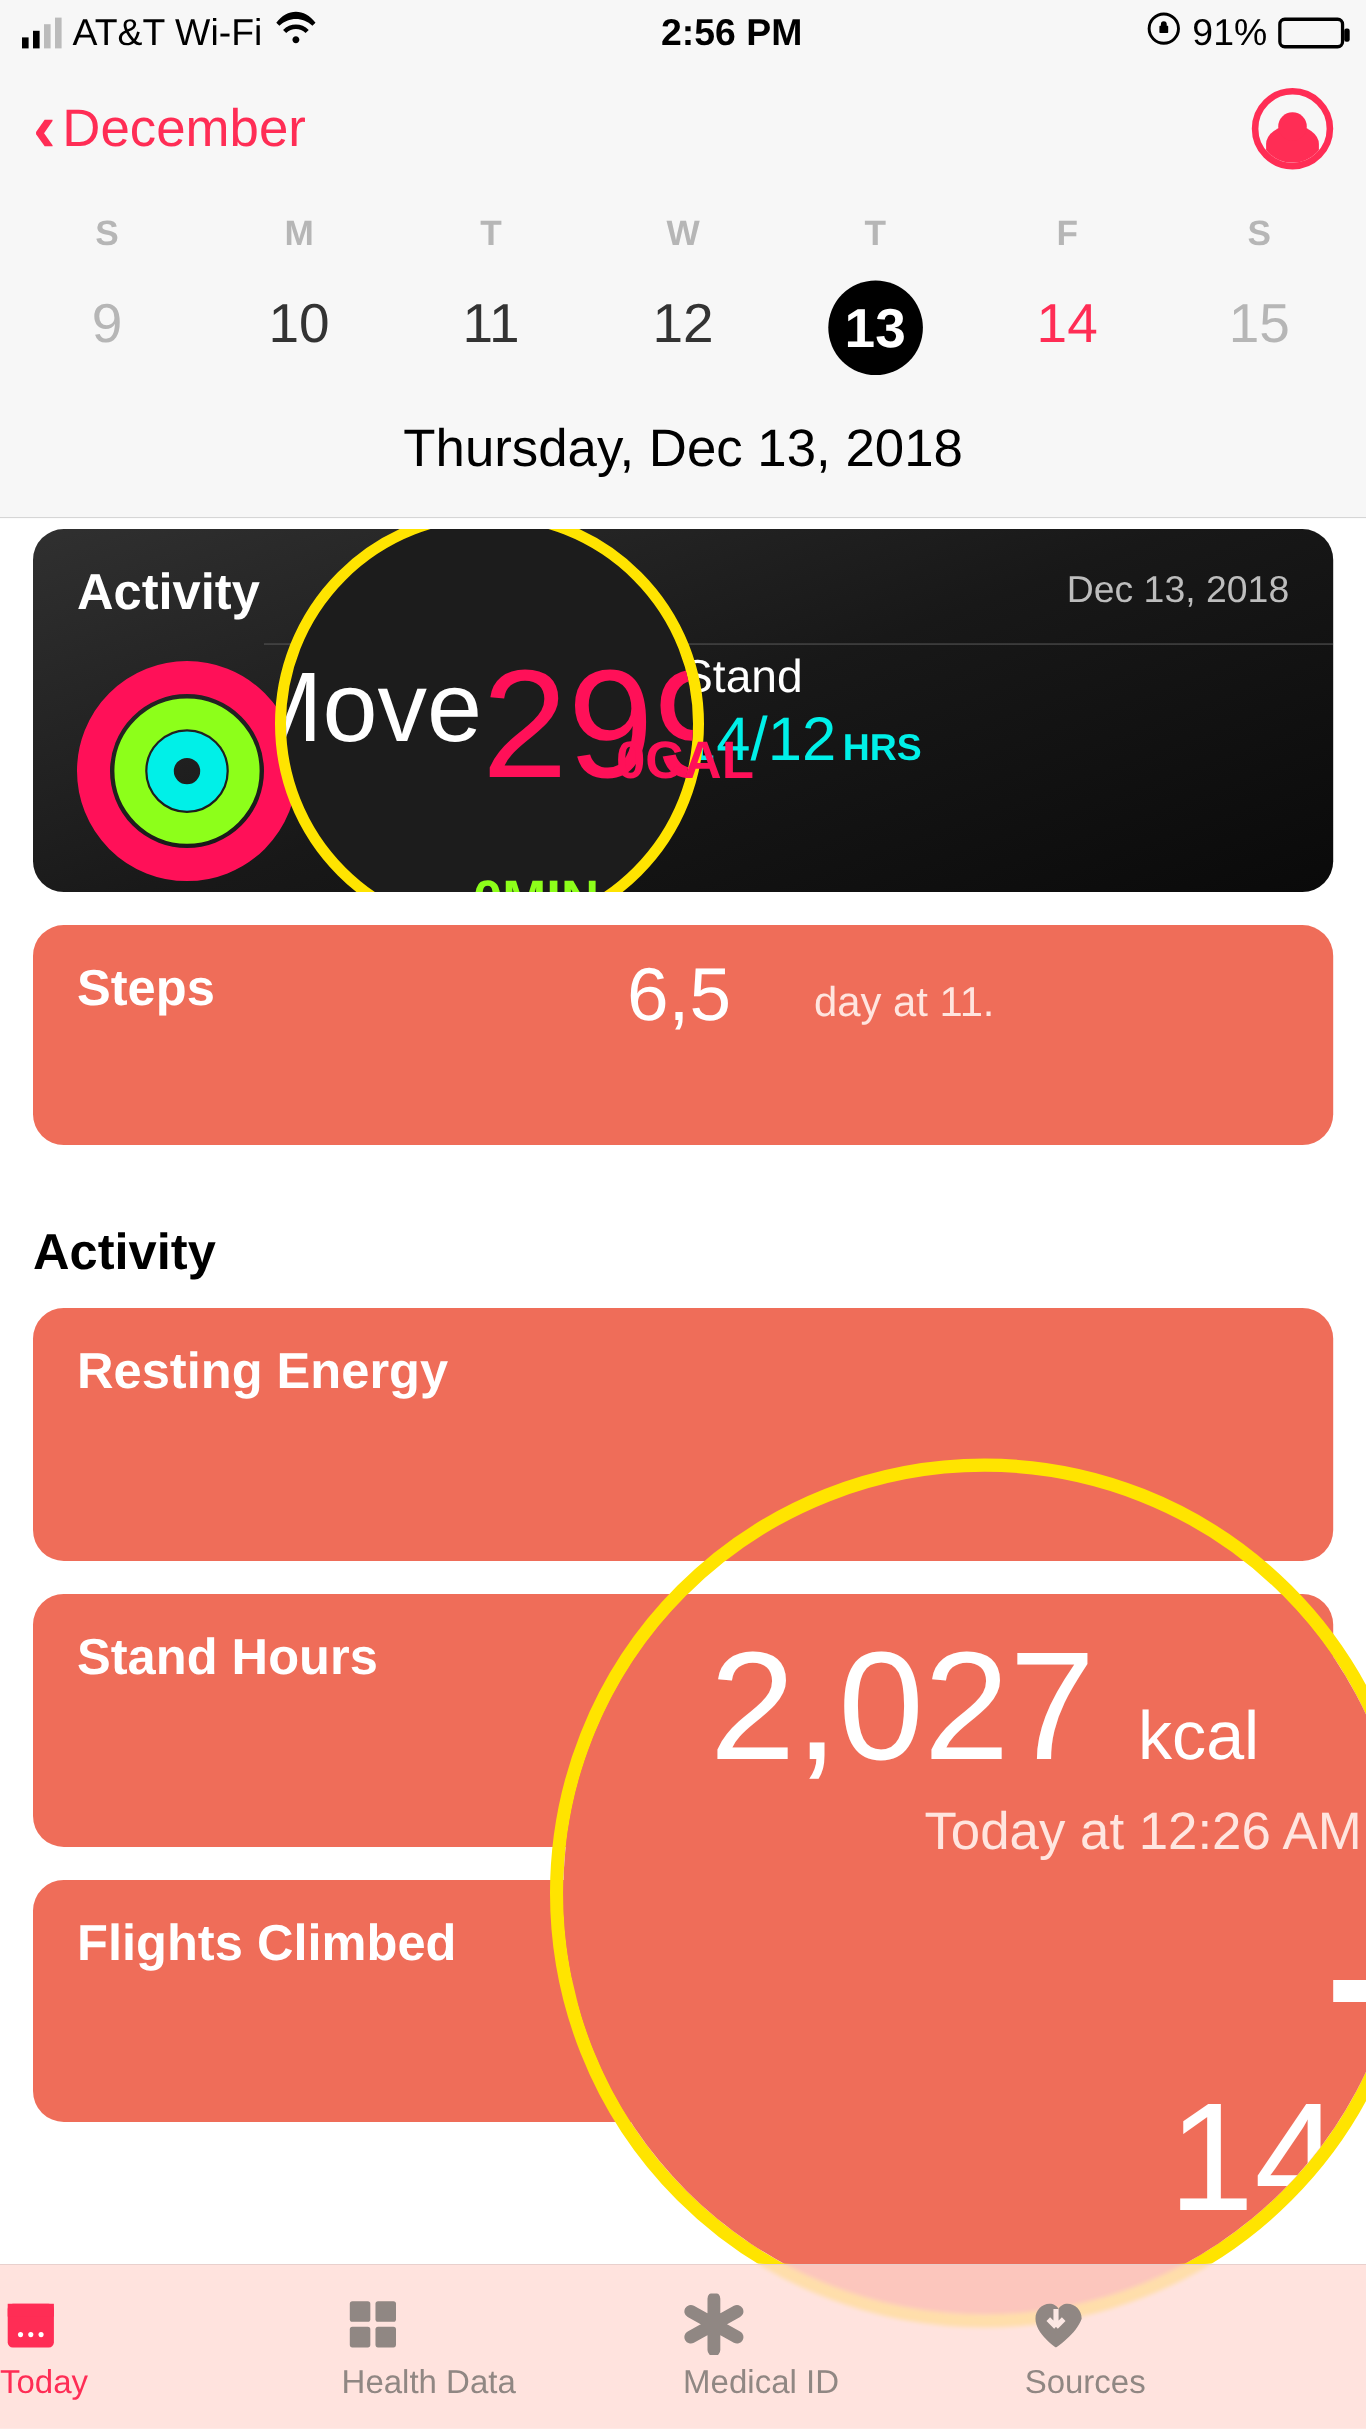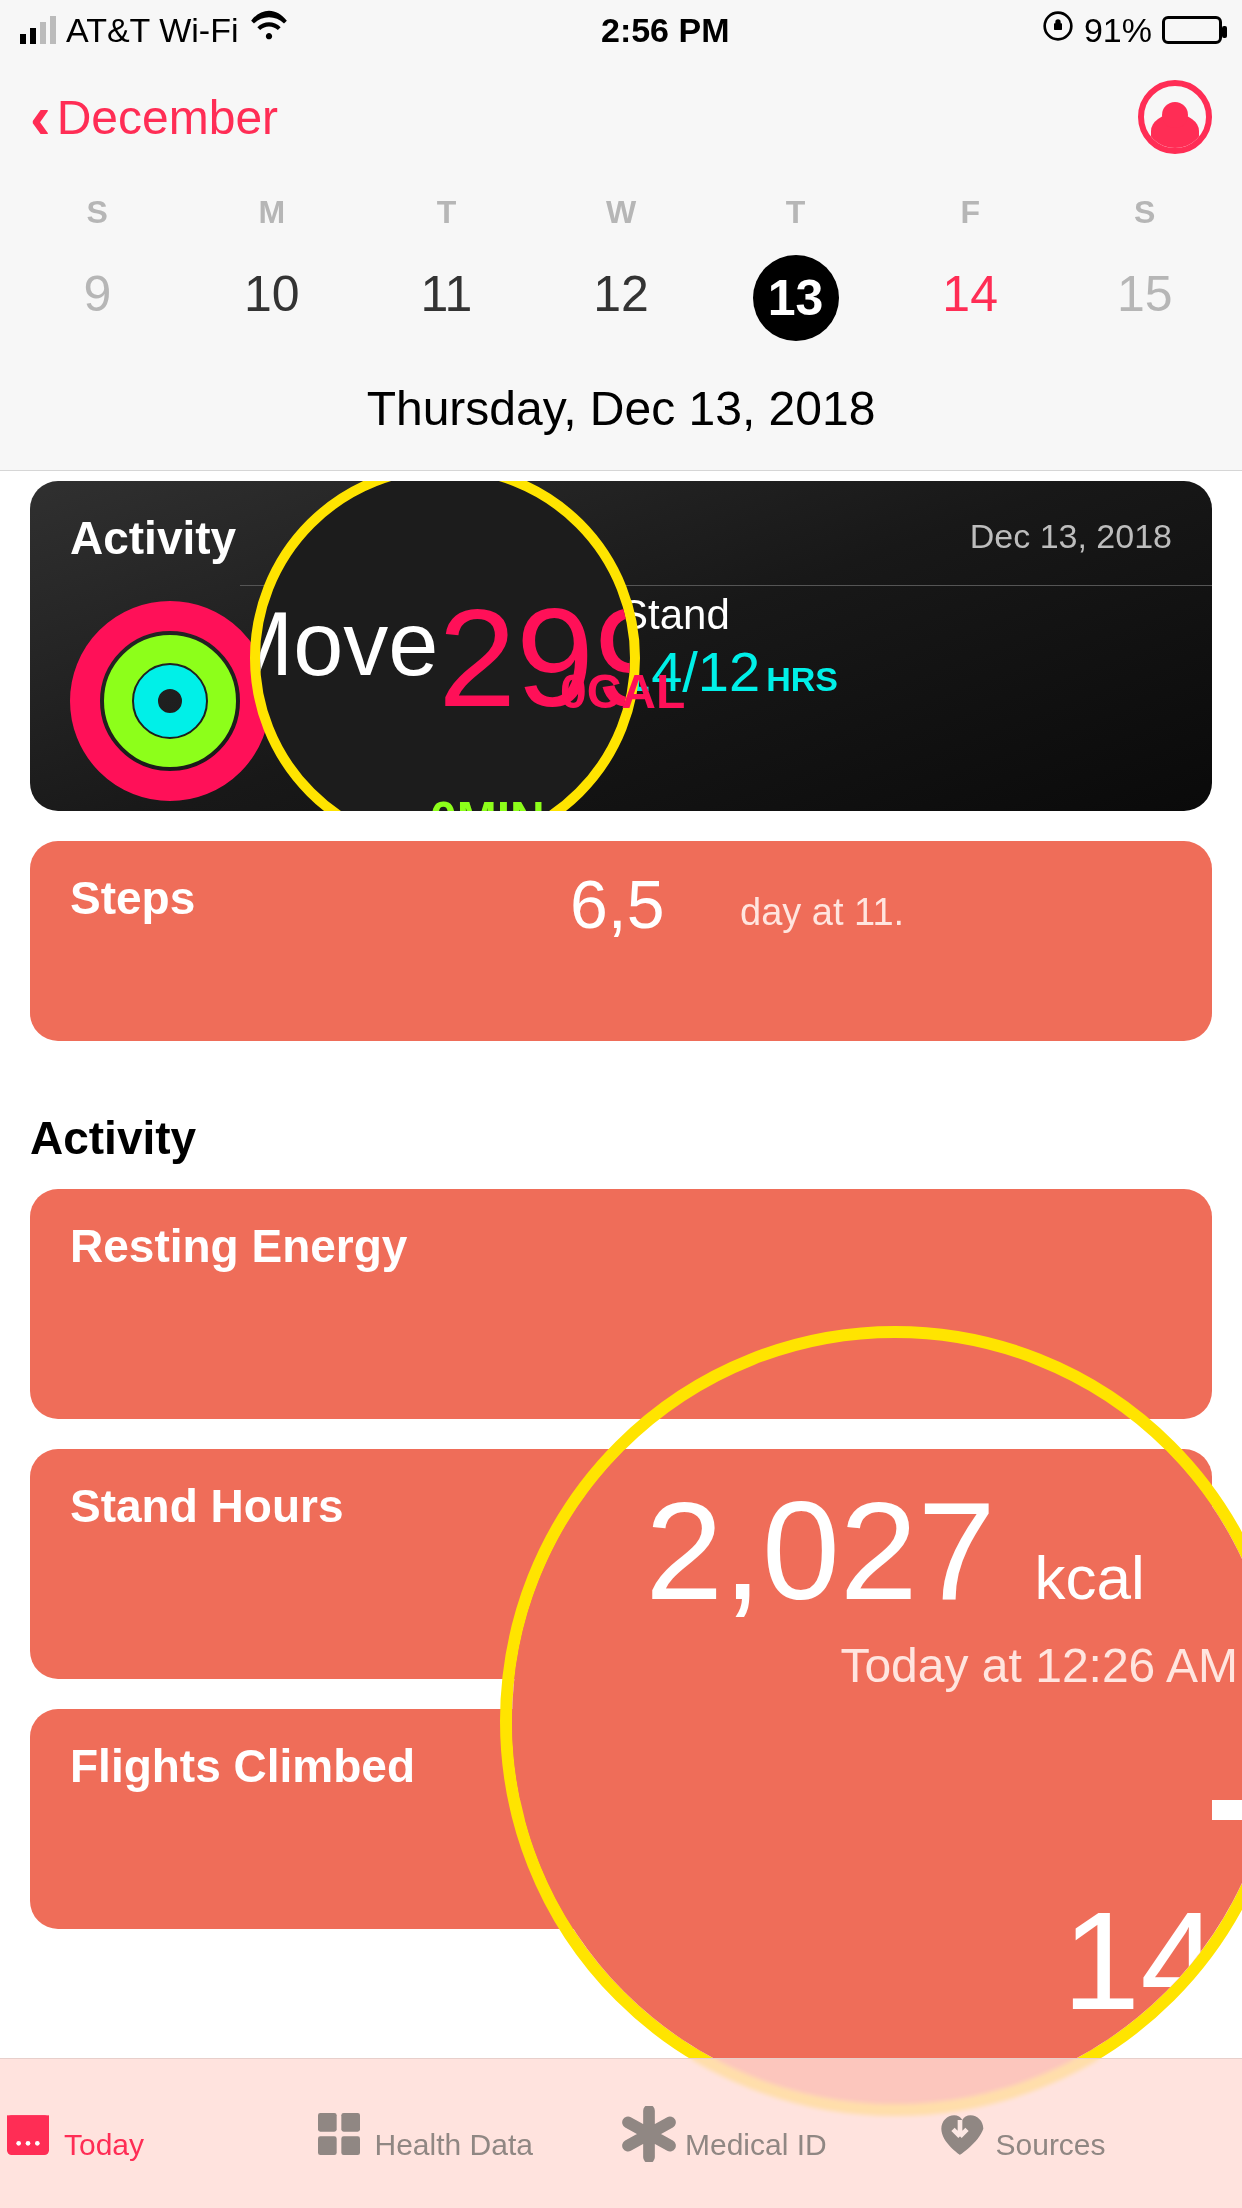--- a/index.html
+++ b/index.html
@@ -77,21 +77,21 @@
   .mag2-inner { position:absolute; inset:0; }
   .mag2 .re-row { background:#ef6d59; position:absolute; top:112px; left:0; right:0; height:350px; color:#fff; padding:20px 40px; }
   .mag2 .re-val { font-size:140px; font-weight:300; text-align:center; }
   .mag2 .re-val .u { font-size:62px; font-weight:400; }
   .mag2 .re-sub { font-size:48px; color:#ffe5df; text-align:right; margin-top:6px; }
   .mag2 .sh-row { background:#ef6d59; position:absolute; top:482px; left:0; right:0; bottom:0; color:#fff; }
   .mag2 .sh-val { font-size:140px; font-weight:300; text-align:right; padding:60px 60px 0 0; }
   
   
   .tabbar { position:absolute; bottom:0; left:0; right:0; height:150px; background:rgba(255,220,214,0.8); backdrop-filter:blur(2px); border-top:1px solid #e7cfcb; display:flex; justify-content:space-around; align-items:center; }
-  .tab { flex:1; display:flex; flex-direction:row; align-items:flex-end; gap:8px; color:#908783; font-size:30px; font-weight:500; }
+  .tab { flex:1; display:flex; flex-direction:column; align-items:flex-start; gap:8px; color:#908783; font-size:30px; font-weight:500; }
   .tab.active { color:#ff2d55; }
   .tab .ticon { width:56px; height:56px; display:flex; align-items:center; justify-content:center; }
   .tab .ticon svg { width:100%; height:100%; }
 </style>
 </head>
 <body>
 
 <div class="status-bar">
   <div class="status-left">
     <span class="sig-bars">

